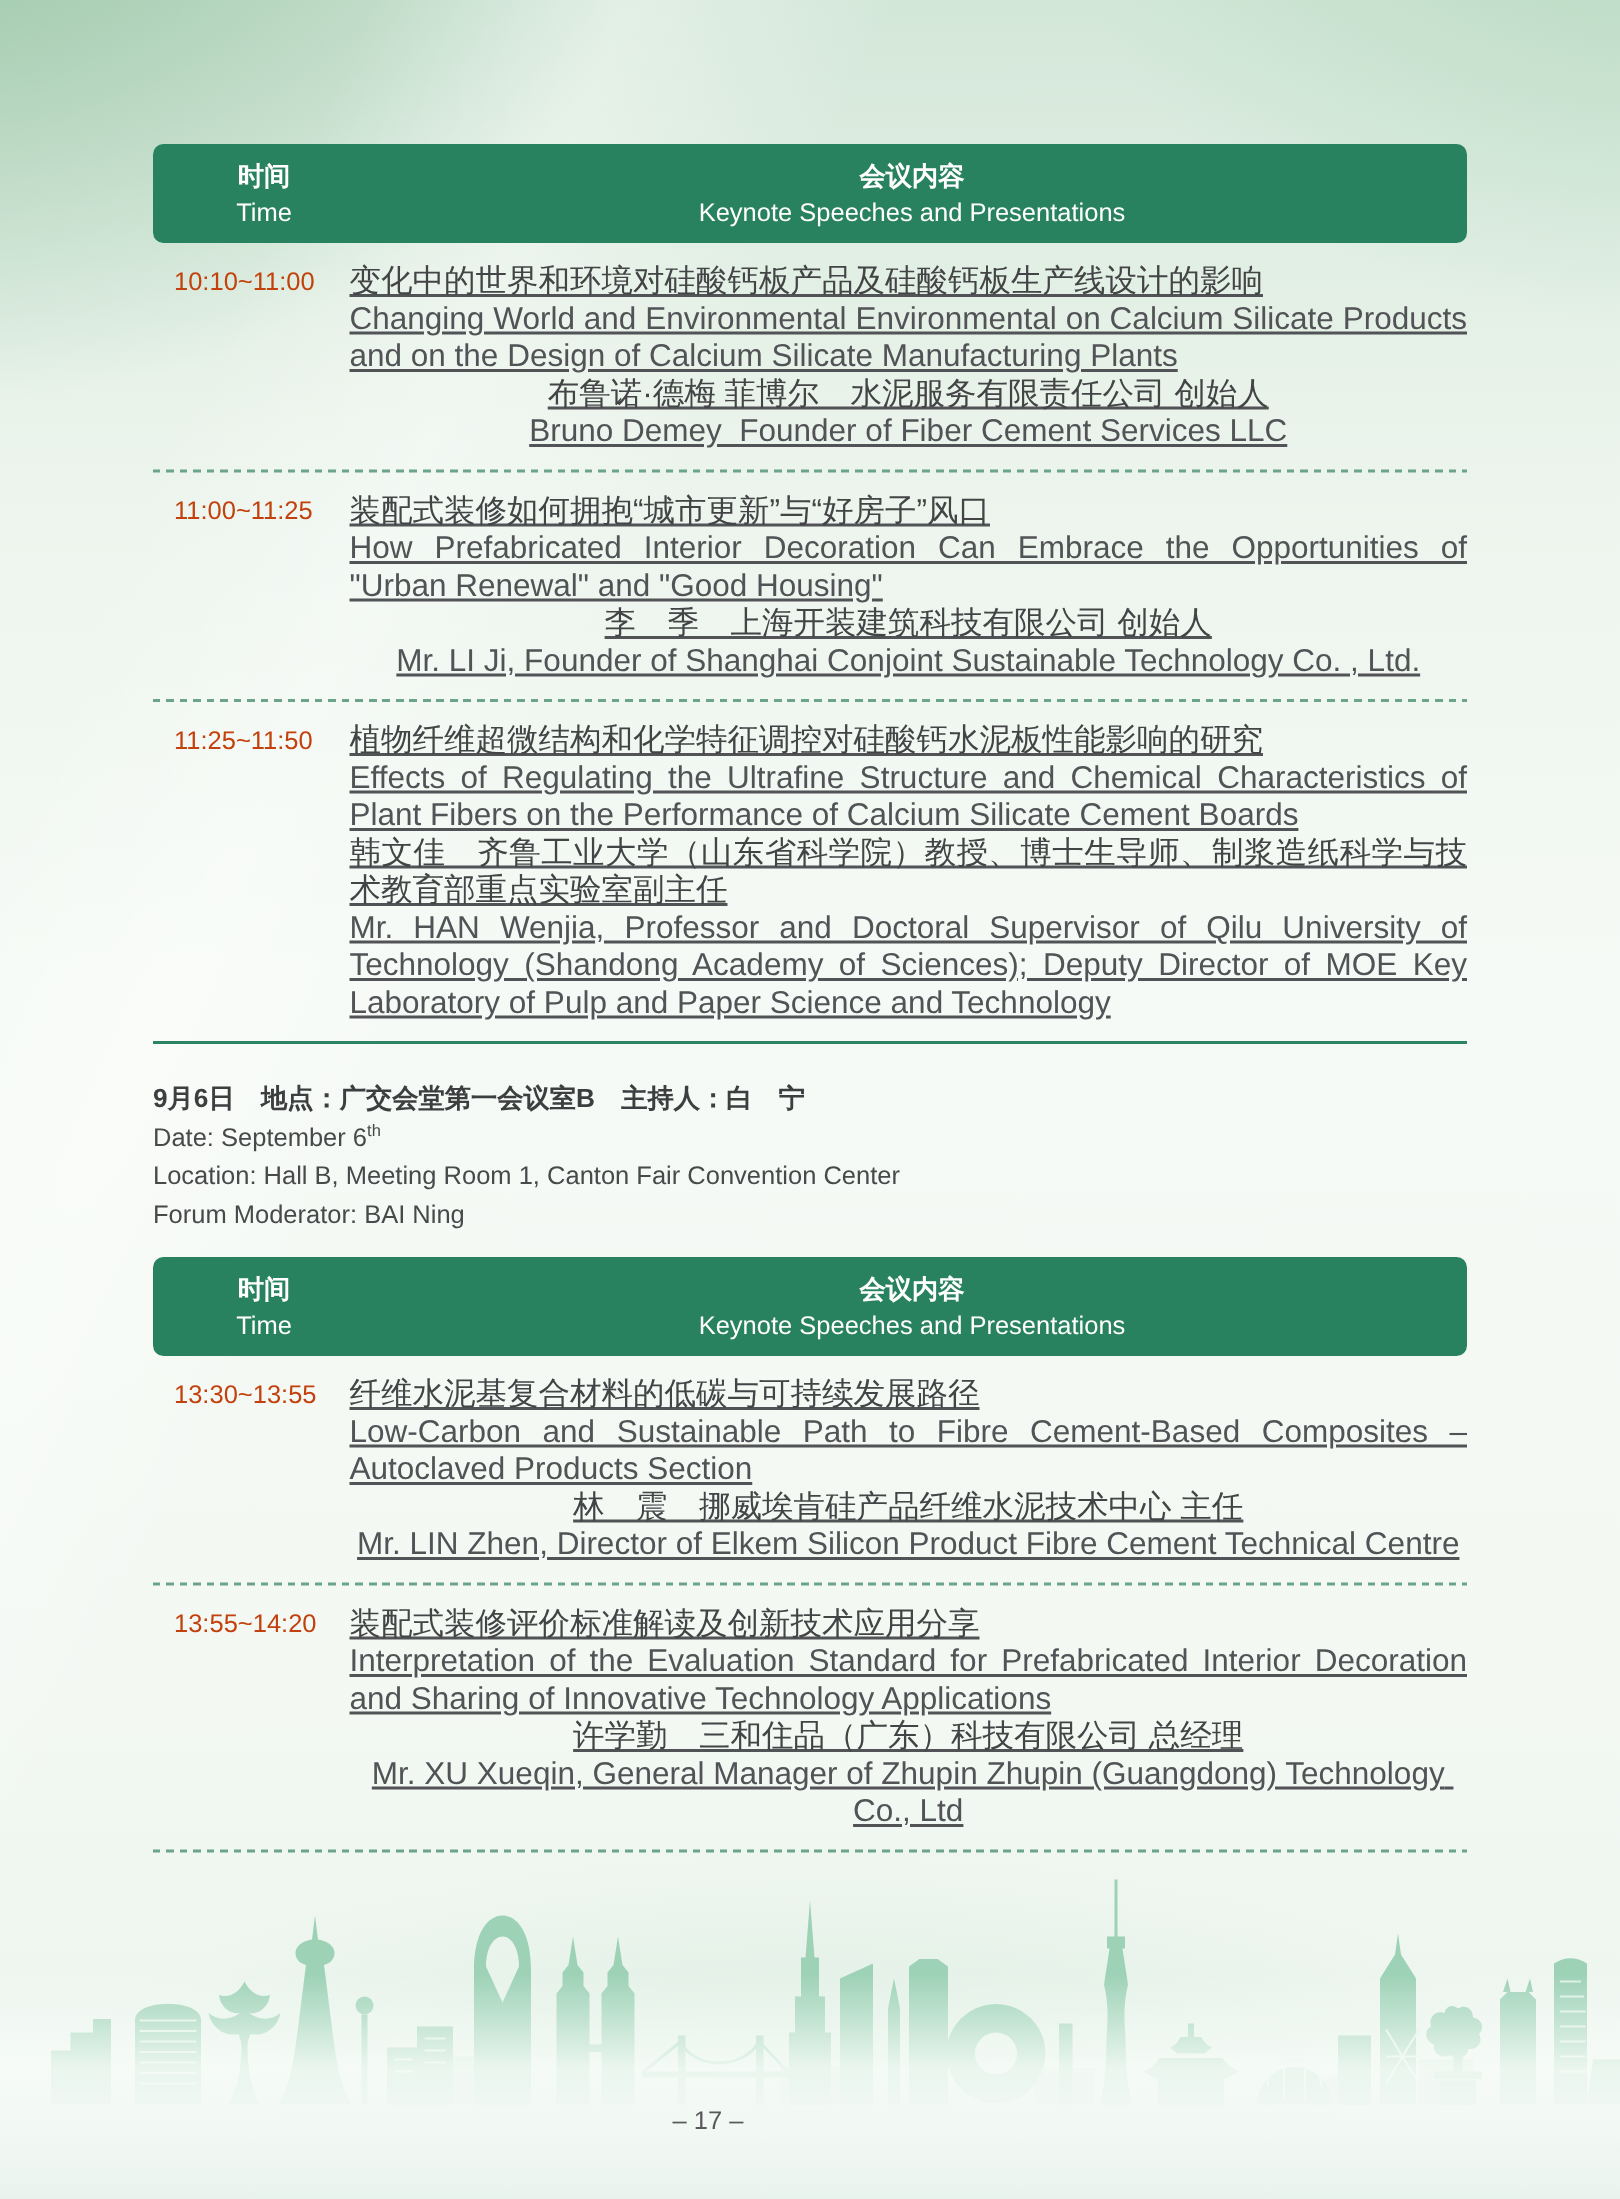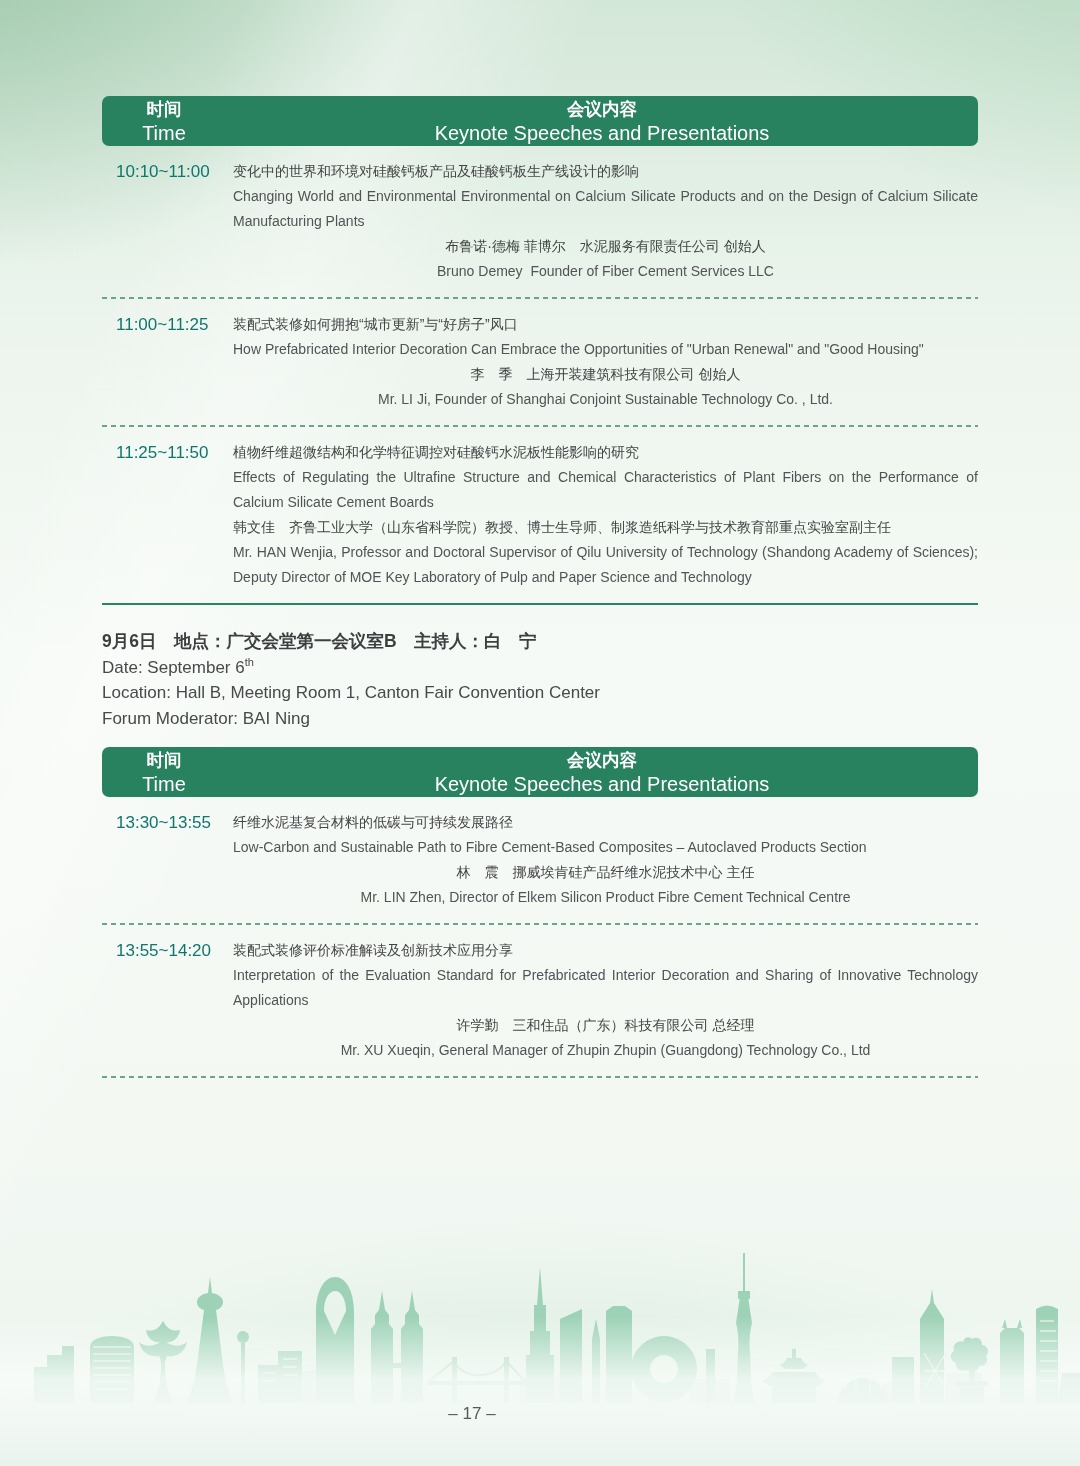--- a/index.html
+++ b/index.html
@@ -17,34 +17,34 @@
       radial-gradient(85% 32% at 50% 104%, rgba(187,224,199,0.55) 0%, rgba(187,224,199,0) 65%),
       linear-gradient(180deg, #d3e7d8 0%, #ebf4ec 20%, #f6faf6 45%, #f3f8f3 78%, #eaf4ed 100%);
   }
   .skyline{position:absolute;left:0;bottom:40px;width:1080px;height:175px;z-index:1;overflow:visible;}
   .fade{
     position:absolute;left:0;bottom:0;width:1080px;height:150px;z-index:2;
     background:linear-gradient(180deg, rgba(243,249,245,0) 0%, rgba(248,252,249,0.85) 42%, #f2f8f4 70%, #e9f3ed 100%);
   }
   .content{position:absolute;left:102px;top:0;width:876px;z-index:3;}
   .thead{
-    display:flex;align-items:center;height:50px;margin-top:16px;
-    background:#28815f;border-radius:7px;color:#ffffff;text-align:center;
+    display:flex;align-items:center;height:66px;margin-top:16px;
+    background:#28815f;border-radius:7px;color:#ffffff;text-align:center;padding-left:12px;
   }
   .thead.first{margin-top:96px;}
   .thead .c1{flex:0 0 124px;}
   .thead .c2{flex:1;}
   .thead .zh{font-size:17.5px;font-weight:bold;line-height:25px;}
-  .thead .en{font-size:20px;line-height:23px;}
+  .thead .en{font-size:17px;line-height:23px;}
   .srow{display:flex;padding:13px 0;}
   .srow .time{
     flex:0 0 131px;box-sizing:border-box;padding-left:14px;
-    font-size:17px;line-height:25px;color:#0f766e;
-  }
-  .cell{flex:1;font-size:14px;line-height:25px;color:#525356;}
+    font-size:17px;line-height:25px;color:#c2410c;
+  }
+  .cell{flex:1;font-size:21px;line-height:25px;color:#525356;text-decoration:underline;}
   .cell p{margin:0;text-align:justify;}
   .cell p.zh{color:#434446;}
   .cell p.sp{text-align:center;white-space:pre-wrap;}
   .sep{height:2px;background:repeating-linear-gradient(90deg,#6ba48a 0 5px, transparent 5px 9px);}
   .endline{height:0;border-top:2px solid #2b8465;}
   .info{margin-top:24px;font-size:17px;line-height:25.5px;color:#48494b;}
   .info p{margin:0;}
   .info .zh{font-weight:bold;color:#3d3e40;font-size:17.5px;}
   .info sup{font-size:11px;line-height:0;}
   .pageno{

